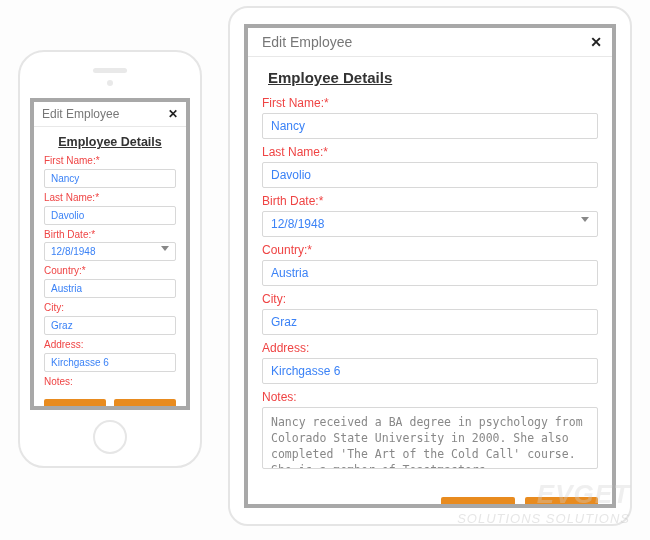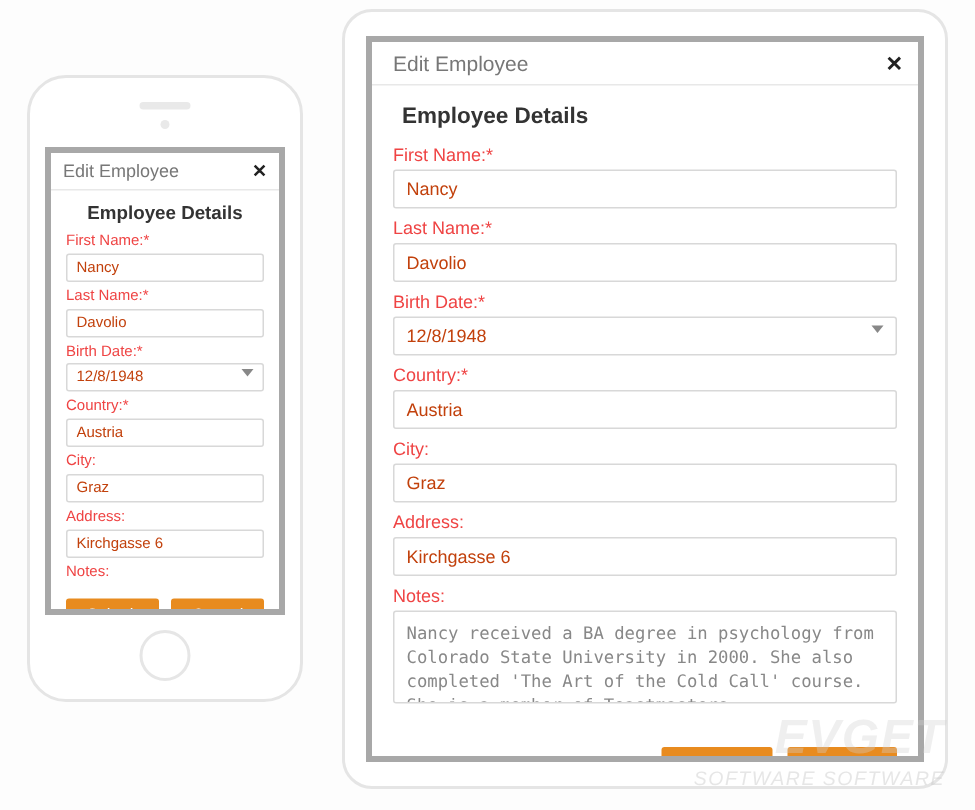--- a/index.html
+++ b/index.html
@@ -68,30 +68,31 @@
     color: #777;
     font-size: 14px;
     font-weight: 300;
   }
   .close-x { font-size: 14px; color: #222; font-weight: bold; cursor: pointer; }
 
   .dialog-body { padding: 0 14px 10px 14px; }
   .section-title {
     font-weight: bold; color: #333; font-size: 15px;
     padding: 12px 0 10px 6px;
+    text-decoration: underline;
   }
 
   .field { margin-bottom: 6px; }
   .field-label { font-size: 12px; color: #ef4444; margin-bottom: 3px; }
   .field-input {
     width: 100%;
     border: 1px solid #d8d8d8;
     background: #fff;
     font-size: 12px;
-    color: #c2410c;
+    color: #3b82f6;
     padding: 5px 8px;
     border-radius: 2px;
     outline: none;
   }
   .field-input.dropdown {
     display: flex; justify-content: space-between;
     cursor: pointer;
   }
   .caret {
     width: 0; height: 0;
@@ -135,21 +136,21 @@
   .phone-screen .field-label { font-size: 10px; margin-bottom: 2px; }
   .phone-screen .field-input { font-size: 10px; padding: 3px 6px; }
   .phone-screen .field { margin-bottom: 4px; }
   .phone-screen .button-row { justify-content: center; gap: 8px; padding: 6px 10px 0 10px; }
   .phone-screen .btn { padding: 5px 14px; font-size: 11px; }
   .phone-screen .close-x { font-size: 12px; }
 
   
   .wm1 {
     position: absolute; right: 20px; bottom: 30px;
-    font-size: 32px; font-style: italic; font-weight: bold;
+    font-size: 26px; font-style: italic; font-weight: bold;
     color: rgba(210,210,210,0.35); letter-spacing: 1px;
   }
   .wm2 {
     position: absolute; right: 20px; bottom: 14px;
     font-size: 13px; font-style: italic;
     color: rgba(200,200,200,0.45); letter-spacing: 1px;
   }
 </style>
 </head>
 <body>
@@ -266,13 +267,13 @@
 
     <div class="button-row">
       <button class="btn">Submit</button>
       <button class="btn">Cancel</button>
     </div>
 
   </div>
 </div>
 
 <div class="wm1">EVGET</div>
-<div class="wm2">SOFTWARE SOFTWARE</div>
+<div class="wm2">SOLUTIONS SOLUTIONS</div>
 
 </body></html>

